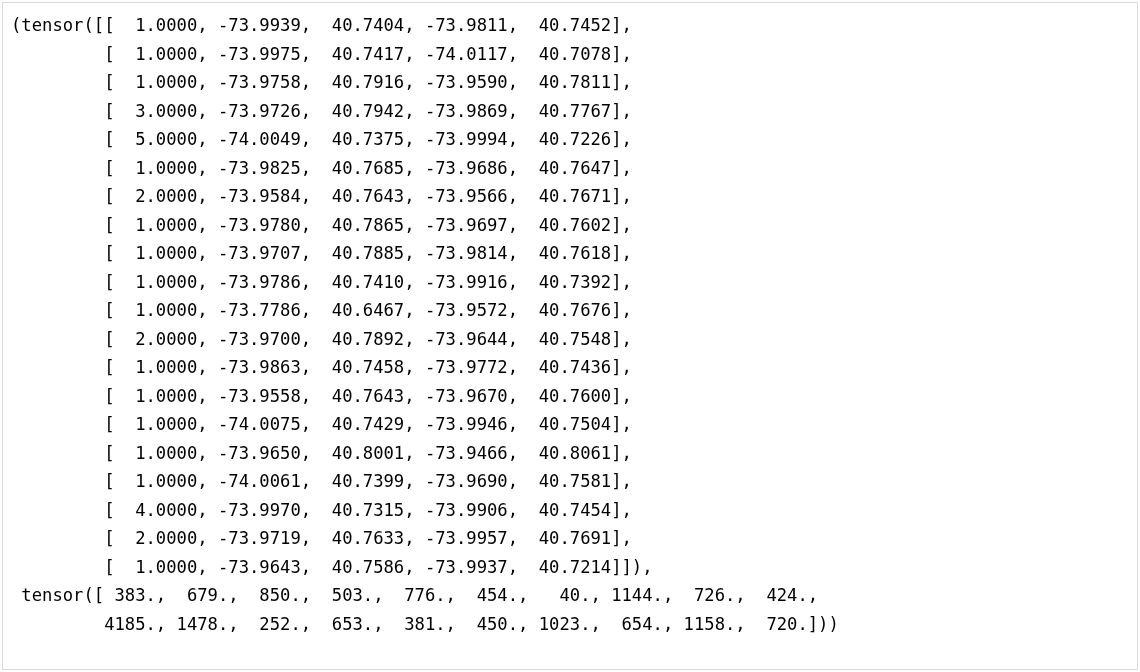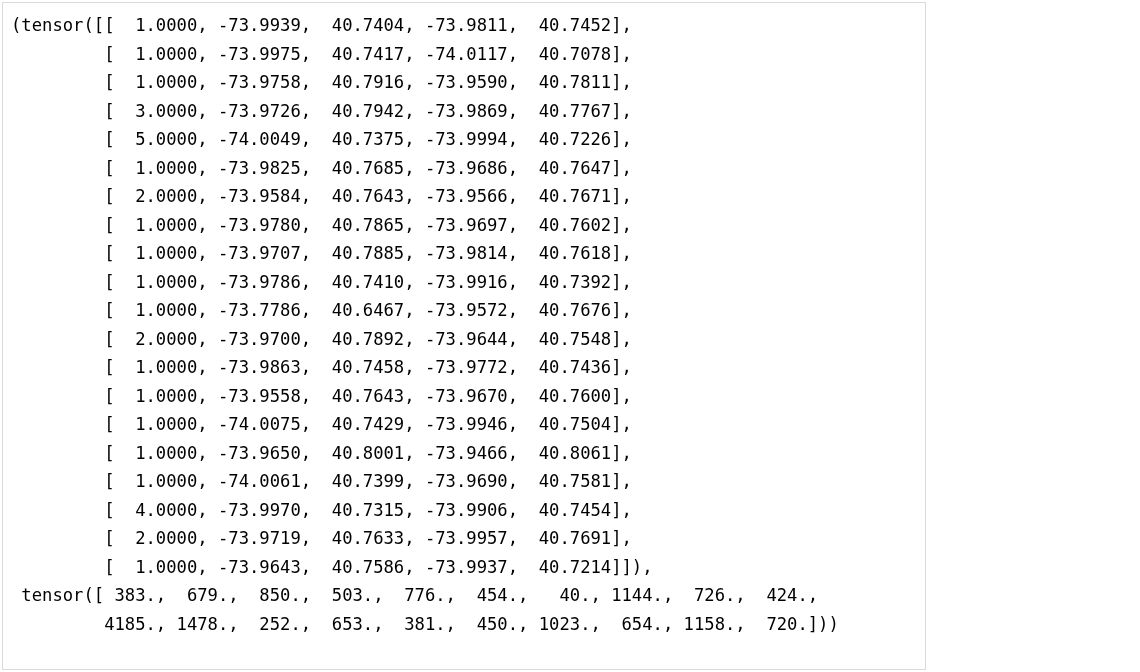--- a/index.html
+++ b/index.html
@@ -5,21 +5,21 @@
   html, body {
     margin: 0;
     padding: 0;
     width: 1140px;
     height: 672px;
     background: #ffffff;
     overflow: hidden;
   }
   .outer {
     box-sizing: border-box;
-    width: 924px;
+    width: 1136px;
     height: 668px;
     margin: 2px;
     border: 1px solid #dadada;
     padding: 8px 14px 0 8px;
     font-family: "Consolas","Menlo","DejaVu Sans Mono","Courier New",monospace;
     font-size: 17.2px;
     line-height: 28.5px;
     color: #000;
     white-space: pre;
   }

